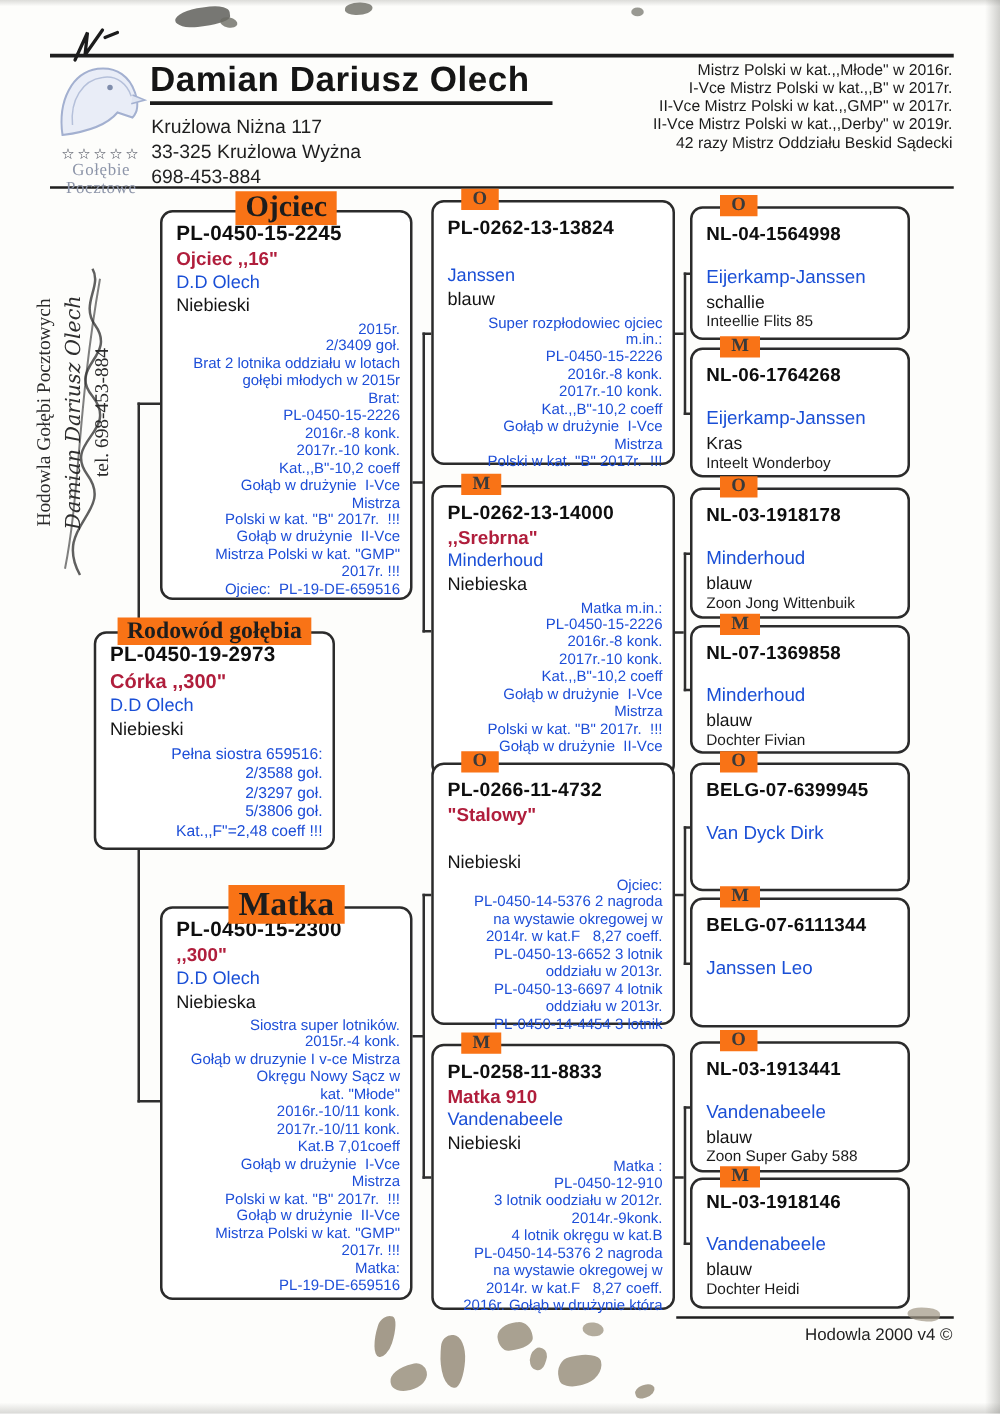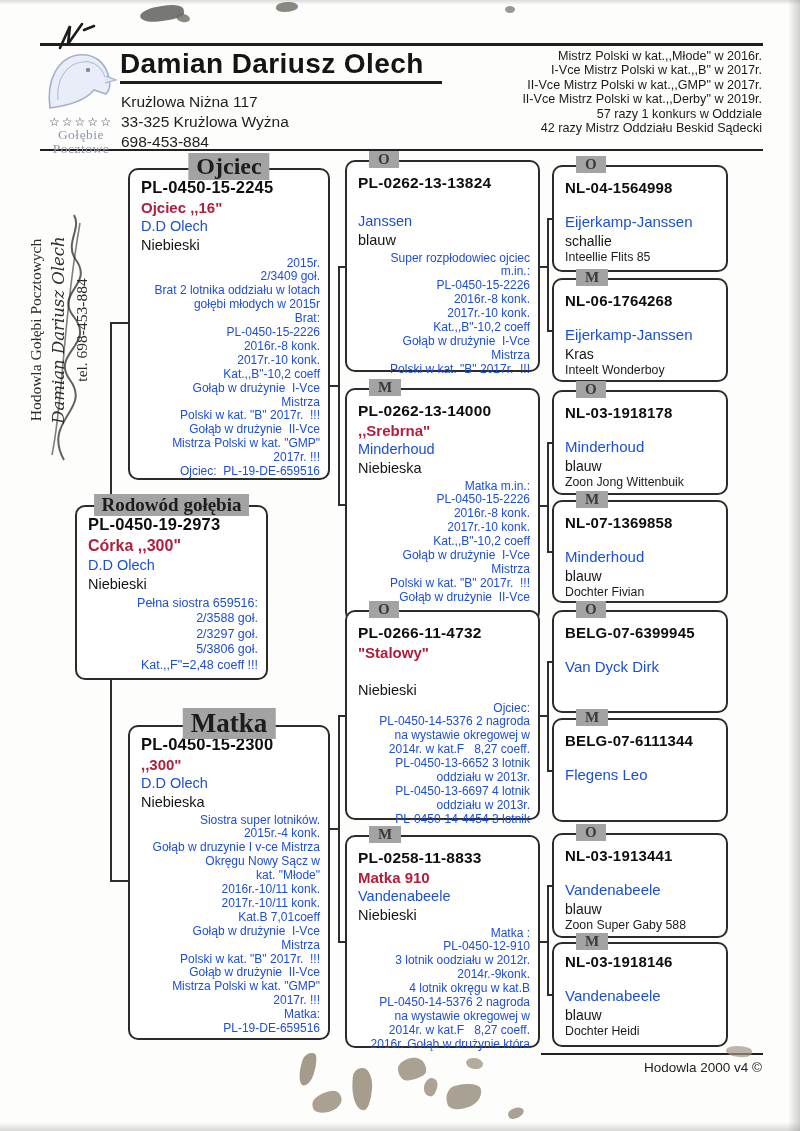--- a/index.html
+++ b/index.html
@@ -34,21 +34,21 @@
   .side-rot .s2{font-family:"DejaVu Serif",serif;font-style:italic;font-size:16.5px;color:#2e2e2e;margin-top:4px;}
   .side-rot .s3{font-family:"Liberation Serif",serif;font-size:15.5px;color:#2b2b2b;margin-top:5px;}
   .sig-svg{position:absolute;left:34px;top:205px;z-index:3;}
 
   
   .ln{position:absolute;background:#2e2e2e;z-index:1;}
 
   
   .pbox{position:absolute;background:#fff;border:2px solid #2b2b2b;border-radius:10px;
      padding:7px 8px 4px 11px;box-sizing:border-box;z-index:3;}
-  .legend{position:absolute;background:#a3a3a3;font-family:"Liberation Serif",serif;font-weight:bold;
+  .legend{position:absolute;background:#f97316;font-family:"Liberation Serif",serif;font-weight:bold;
      color:#1d1d1d;padding:0 8px;white-space:nowrap;}
   .legend-big{left:50%;transform:translateX(-50%);}
   .legend-om{left:22px;top:-11px;font-size:15px;color:#3a3a3a;padding:0 9px;}
   .ring{font-size:16.5px;font-weight:bold;color:#0e0e0e;letter-spacing:.2px;line-height:21px;}
   .col2 .ring,.col3 .ring{font-size:15.5px;}
   .name-red{color:var(--red);font-weight:bold;font-size:15px;line-height:19px;min-height:19px;}
   .name-blue{color:var(--blue);font-size:14.5px;line-height:18.5px;min-height:18.5px;}
   .color-line{font-size:14.5px;color:#141414;line-height:19px;min-height:19px;}
   .details{margin-top:2px;font-size:12px;line-height:13.9px;color:#1d4ed8;text-align:right;}
   .details .line{white-space:pre-wrap;min-height:13.9px;}
@@ -89,21 +89,20 @@
   <div class="addr">
     <div>Krużlowa Niżna 117</div>
     <div>33-325 Krużlowa Wyżna</div>
     <div>698-453-884</div>
   </div>
   <div class="achv">
       <div class="line">Mistrz Polski w kat.,,Młode" w 2016r.</div>
       <div class="line">I-Vce Mistrz Polski w kat.,,B" w 2017r.</div>
       <div class="line">II-Vce Mistrz Polski w kat.,,GMP" w 2017r.</div>
       <div class="line">II-Vce Mistrz Polski w kat.,,Derby" w 2019r.</div>
-      <div class="line">57 razy 1 konkurs w Oddziale</div>
       <div class="line">42 razy Mistrz Oddziału Beskid Sądecki</div>
     </div>
 
   <div class="side-rot">
     <div class="s1">Hodowla Gołębi Pocztowych</div>
     <div class="s2">Damian Dariusz Olech</div>
     <div class="s3">tel. 698-453-884</div>
   </div>
   <svg class="sig-svg" width="84" height="270" viewBox="0 0 84 270">
     <path d="M30 255 C8 215 58 205 36 175 C16 148 62 140 40 112 C20 88 60 80 42 55 C30 38 48 24 40 10" fill="none" stroke="#2b2b2b" stroke-width="2" opacity="0.75"></path>
@@ -329,21 +328,21 @@
     <div class="spacer"></div>
     <div class="name-blue">Van Dyck Dirk</div>
     <div class="color-line"></div>
     <div class="note"></div>
   </div>
 
   <div class="pbox col3 gen3" style="left:552px;top:718px;width:176px;height:104px">
     <span class="legend legend-om">M</span>
     <div class="ring" style="margin-top:3px">BELG-07-6111344</div>
     <div class="spacer"></div>
-    <div class="name-blue">Flegens Leo</div>
+    <div class="name-blue">Janssen Leo</div>
     <div class="color-line"></div>
     <div class="note"></div>
   </div>
 
   <div class="pbox col3 gen3" style="left:552px;top:833px;width:176px;height:105px">
     <span class="legend legend-om">O</span>
     <div class="ring" style="margin-top:3px">NL-03-1913441</div>
     <div class="spacer"></div>
     <div class="name-blue">Vandenabeele</div>
     <div class="color-line">blauw</div>

